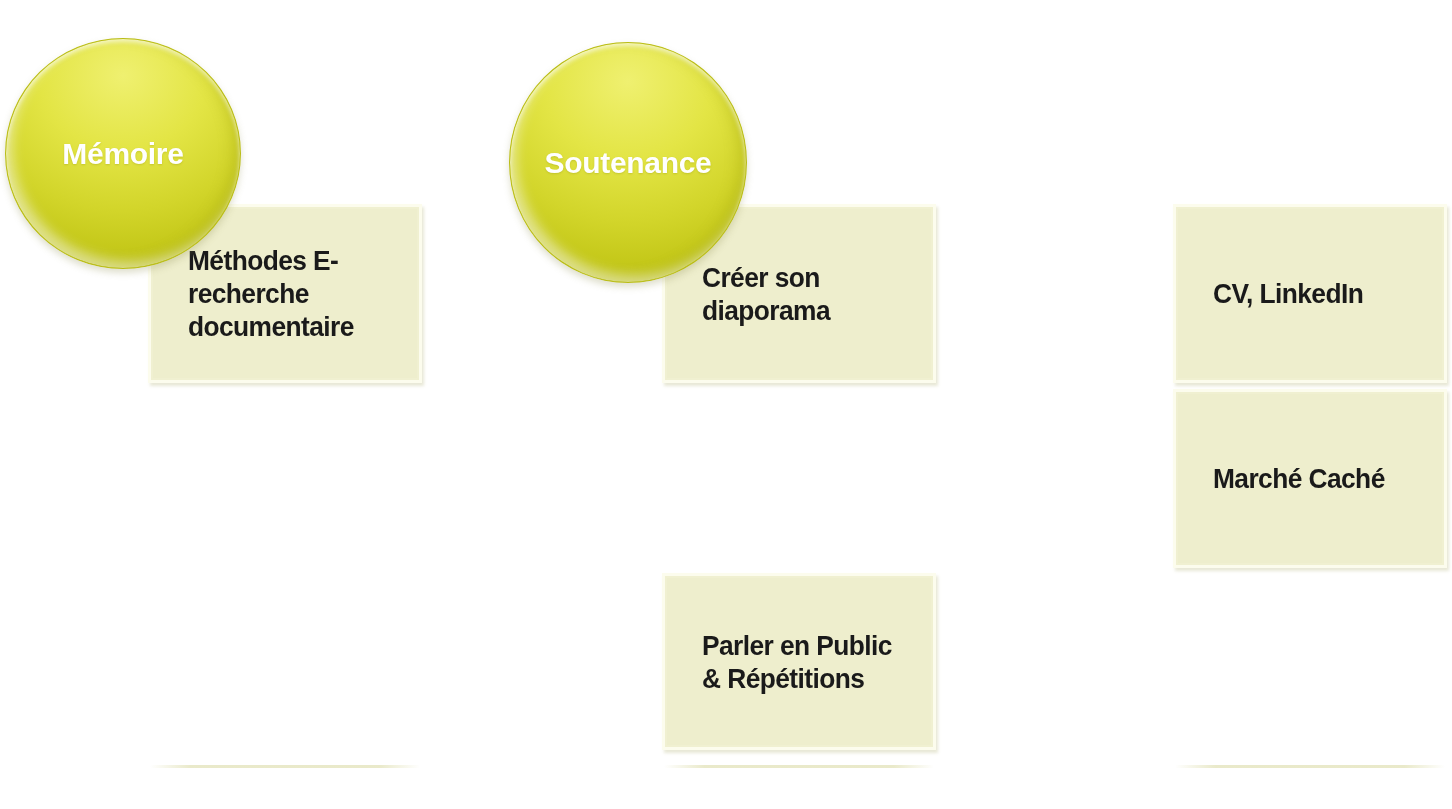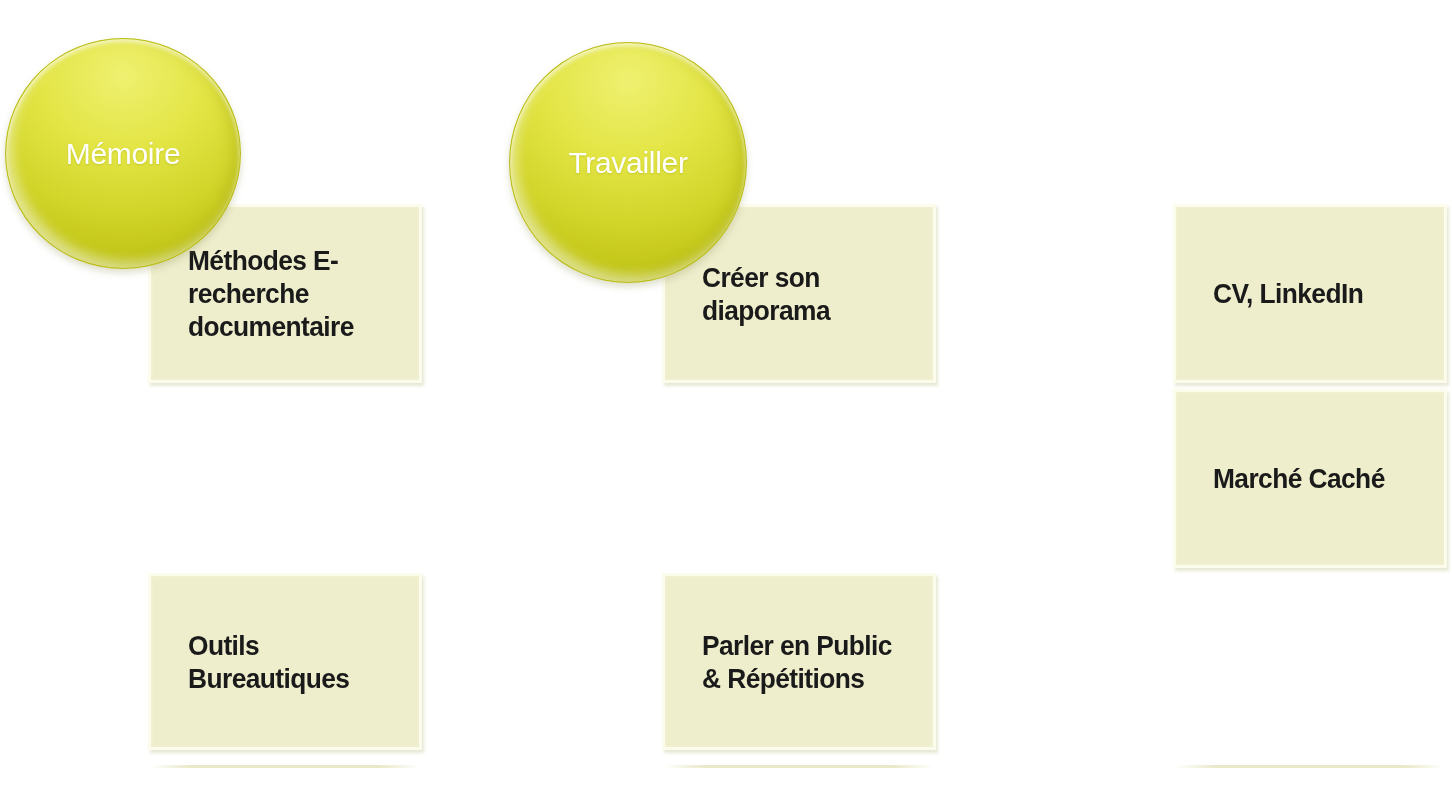--- a/index.html
+++ b/index.html
@@ -38,21 +38,21 @@
     border:1px solid #b9bc17;
     box-shadow: inset 0 3px 4px rgba(255,255,255,0.6),
                 inset 6px -7px 12px rgba(255,255,255,0.5),
                 inset -7px -4px 14px rgba(148,150,0,0.28),
                 0 4px 7px rgba(150,150,90,0.30);
   }
   .b1{left:5px;top:38px;width:234px;height:229px}
   .b2{left:509px;top:42px;width:236px;height:239px}
   .b3{left:1012px;top:48px;width:225px;height:218px}
   .bubble-label{
-    color:var(--bubble-text);font-weight:normal;font-size:30px;letter-spacing:-0.3px;
+    color:var(--bubble-text);font-weight:bold;font-size:30px;letter-spacing:-0.3px;
     text-shadow:0 1px 2px rgba(150,152,20,0.35);
   }
 
   
   .reflection{
     position:absolute;top:765px;height:3px;border-radius:2px;
     background:linear-gradient(90deg, rgba(232,232,198,0) 0%, rgba(226,226,184,0.75) 15%,
                rgba(226,226,184,0.75) 85%, rgba(232,232,198,0) 100%);
   }
   .f1{left:150px;width:270px}.f2{left:664px;width:270px}.f3{left:1175px;width:270px}
@@ -60,40 +60,36 @@
 </head>
 <body>
 
 <div class="canvas">
 
   <div class="box c1 r1">
     <div class="box-text">Méthodes E-
 recherche
 documentaire</div>
   </div>
-  <div class="box c1 r3">
-    <div class="box-text">Outils
-Bureautiques</div>
-  </div>
   <div class="reflection f1"></div>
   <div class="bubble b1">
     <div class="bubble-label">Mémoire</div>
   </div>
 
   <div class="box c2 r1">
     <div class="box-text">Créer son
 diaporama</div>
   </div>
   <div class="box c2 r3">
     <div class="box-text">Parler en Public
 &amp; Répétitions</div>
   </div>
   <div class="reflection f2"></div>
   <div class="bubble b2">
-    <div class="bubble-label">Travailler</div>
+    <div class="bubble-label">Soutenance</div>
   </div>
 
   <div class="box c3 r2">
     <div class="box-text">Marché Caché</div>
   </div>
   <div class="box c3 r1">
     <div class="box-text">CV, LinkedIn</div>
   </div>
   <div class="reflection f3"></div>
 

